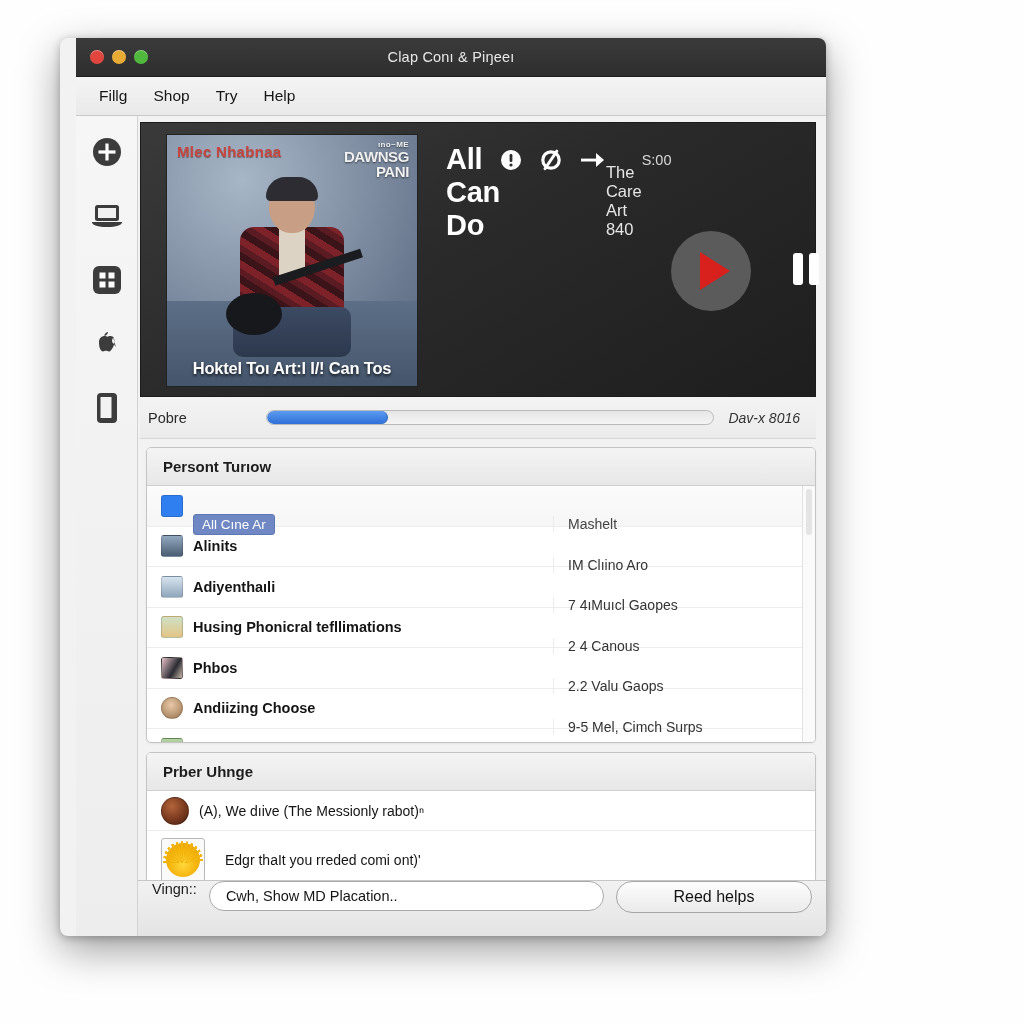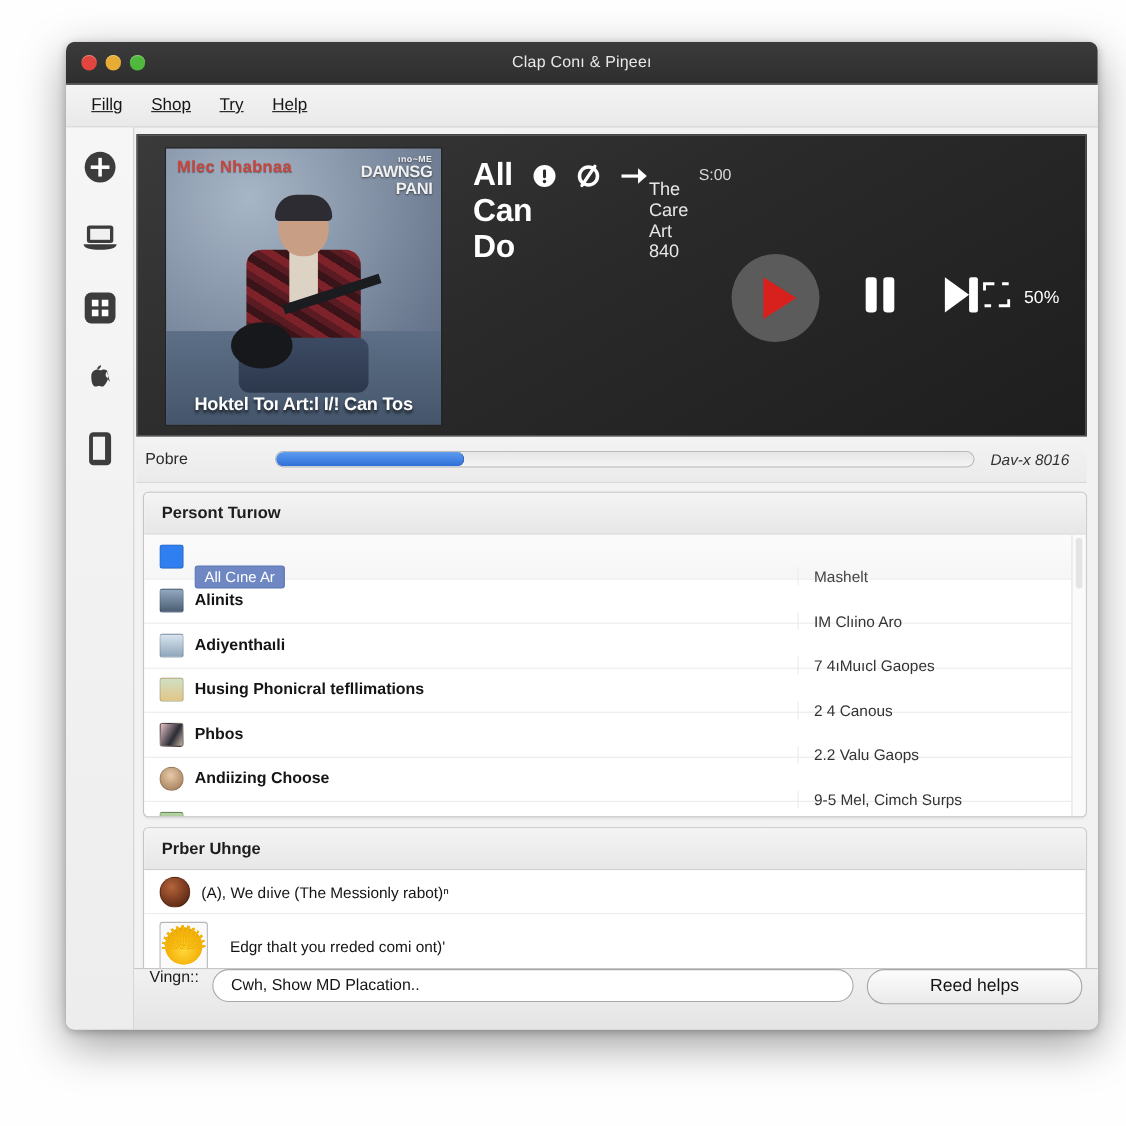--- a/index.html
+++ b/index.html
@@ -12,26 +12,26 @@
   #root {
     position: relative;
     width: 1024px; height: 1024px;
     background: #fefefe;
   }
 
   
   .window {
     position: absolute;
     left: 60px; top: 38px;
-    width: 938px; height: 898px;
+    width: 766px; height: 898px;
     border-radius: 8px;
     background: #f2f2f2;
     box-shadow: 0 14px 42px rgba(0,0,0,.38), 0 2px 8px rgba(0,0,0,.25);
     overflow: hidden;
-    display: flex; flex-direction: column;
+    display: flex; flex-direction: column; padding-left: 16px;
   }
 
   
   .titlebar {
     height: 39px; flex: 0 0 39px;
     background: linear-gradient(#3b3b3b, #2e2e2e);
     border-bottom: 1px solid #1d1d1d;
     display: flex; align-items: center;
     position: relative;
   }
@@ -49,21 +49,21 @@
   
   .menubar {
     height: 39px; flex: 0 0 39px;
     background: linear-gradient(#f4f4f4, #e9e9e9);
     border-bottom: 1px solid #c9c9c9;
     display: flex; align-items: center; gap: 8px;
     padding-left: 14px;
   }
   .menu-item {
     font-size: 15.5px; color: #161616;
-    padding: 3px 9px; border-radius: 4px; cursor: default; text-decoration: underline;
+    padding: 3px 9px; border-radius: 4px; cursor: default;
   }
 
   
   .body { flex: 1; display: flex; min-height: 0; background: #f2f2f2; }
 
   
   .sidebar {
     width: 62px; flex: 0 0 62px;
     background: linear-gradient(#f6f6f6, #ededed);
     border-right: 1px solid #d2d2d2;

